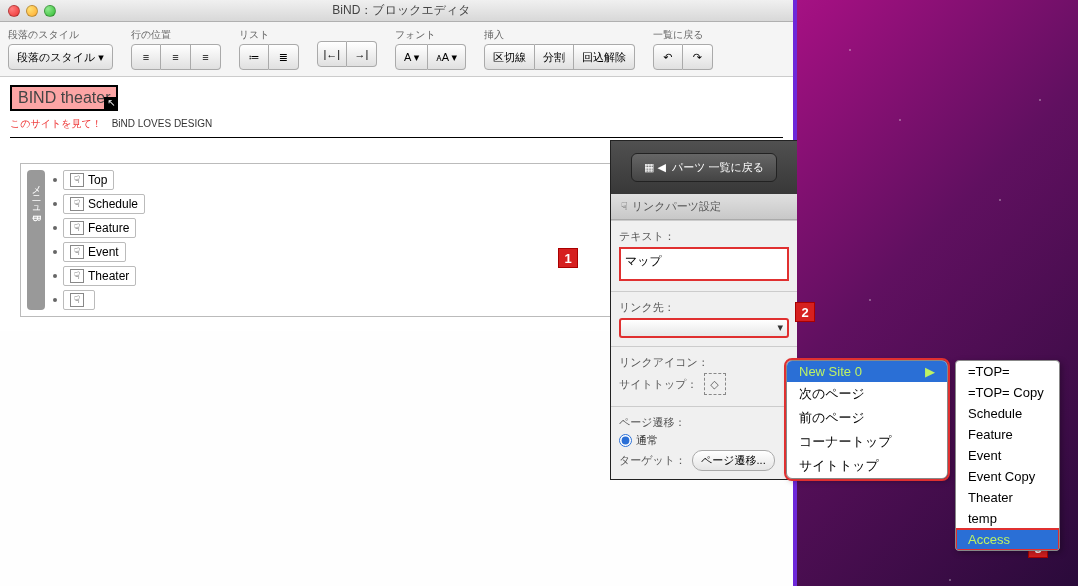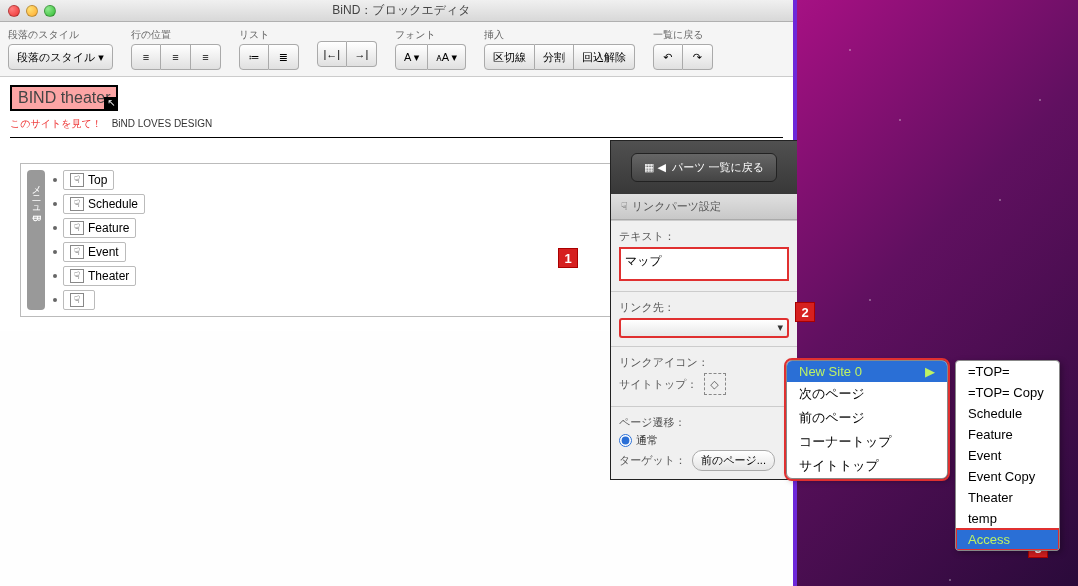--- a/index.html
+++ b/index.html
@@ -216,21 +216,21 @@
     </div>
 
     <div class="rp-section">
       <div class="rp-field-label">ページ遷移：</div>
       <label class="radio-row">
           <input type="radio" checked="" style=""> 
           <span>通常</span>
         </label>
       <div style="display:flex;align-items:center;gap:6px;margin-top:2px;">
         <span>ターゲット：</span>
-        <button class="btn" style="border-radius:10px;padding:2px 8px;font-size:11px">前のページ...</button>
+        <button class="btn" style="border-radius:10px;padding:2px 8px;font-size:11px">ページ遷移...</button>
       </div>
     </div>
   </div>
 </div>
 
 <div class="callout" style="left:558px;top:248px">1</div>
 <div class="callout" style="left:795px;top:302px">2</div>
 <div class="callout" style="left:1028px;top:538px">3</div>
 
 <div class="context-menu" style="left:786px;top:360px;width:162px;outline:2px solid #e03030;border-radius:6px;">

